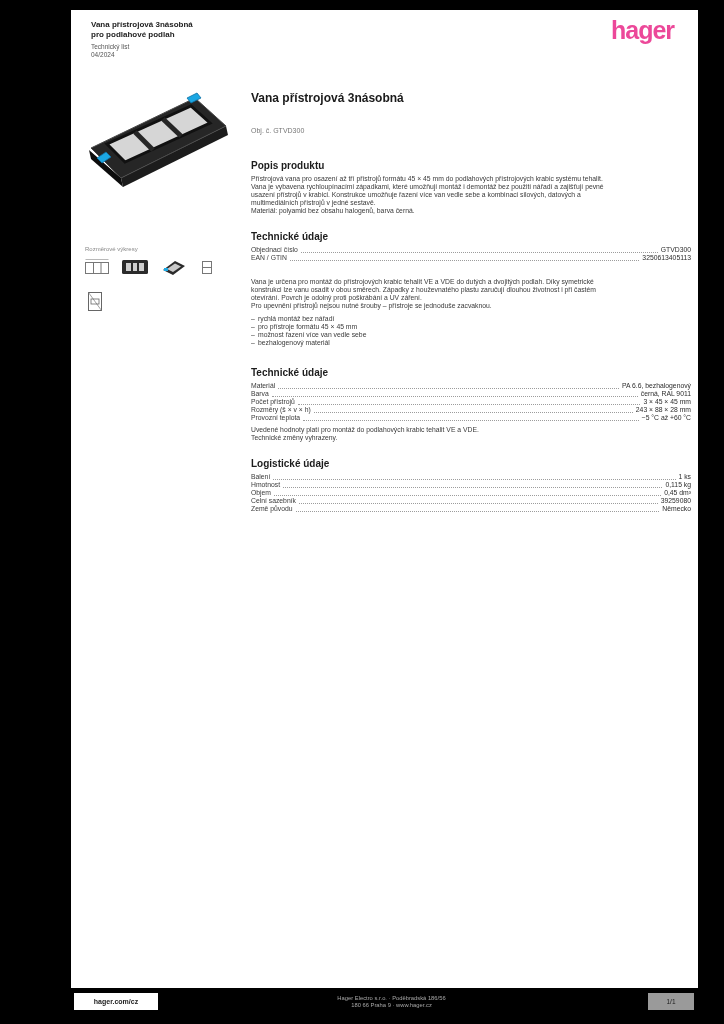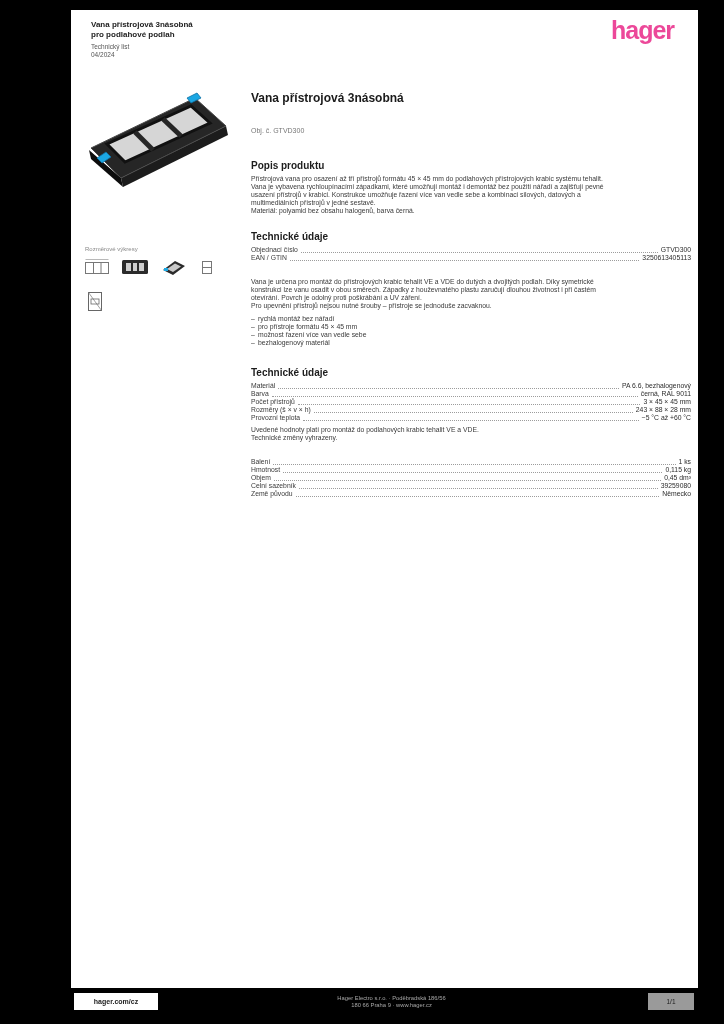--- a/index.html
+++ b/index.html
@@ -186,20 +186,21 @@
           <span class="dots"></span>
           <span class="val">−5 °C až +60 °C</span>
         </div>
         <div class="para notes">
           <div>Uvedené hodnoty platí pro montáž do podlahových krabic tehalit VE a VDE.</div>
           <div>Technické změny vyhrazeny.</div>
         </div>
       </div>
 
       <div class="sec">
+        <h3>Logistické údaje</h3>
         <div class="spec-row">
           <span class="lbl">Balení</span>
           <span class="dots"></span>
           <span class="val">1 ks</span>
         </div>
         <div class="spec-row">
           <span class="lbl">Hmotnost</span>
           <span class="dots"></span>
           <span class="val">0,115 kg</span>
         </div>

